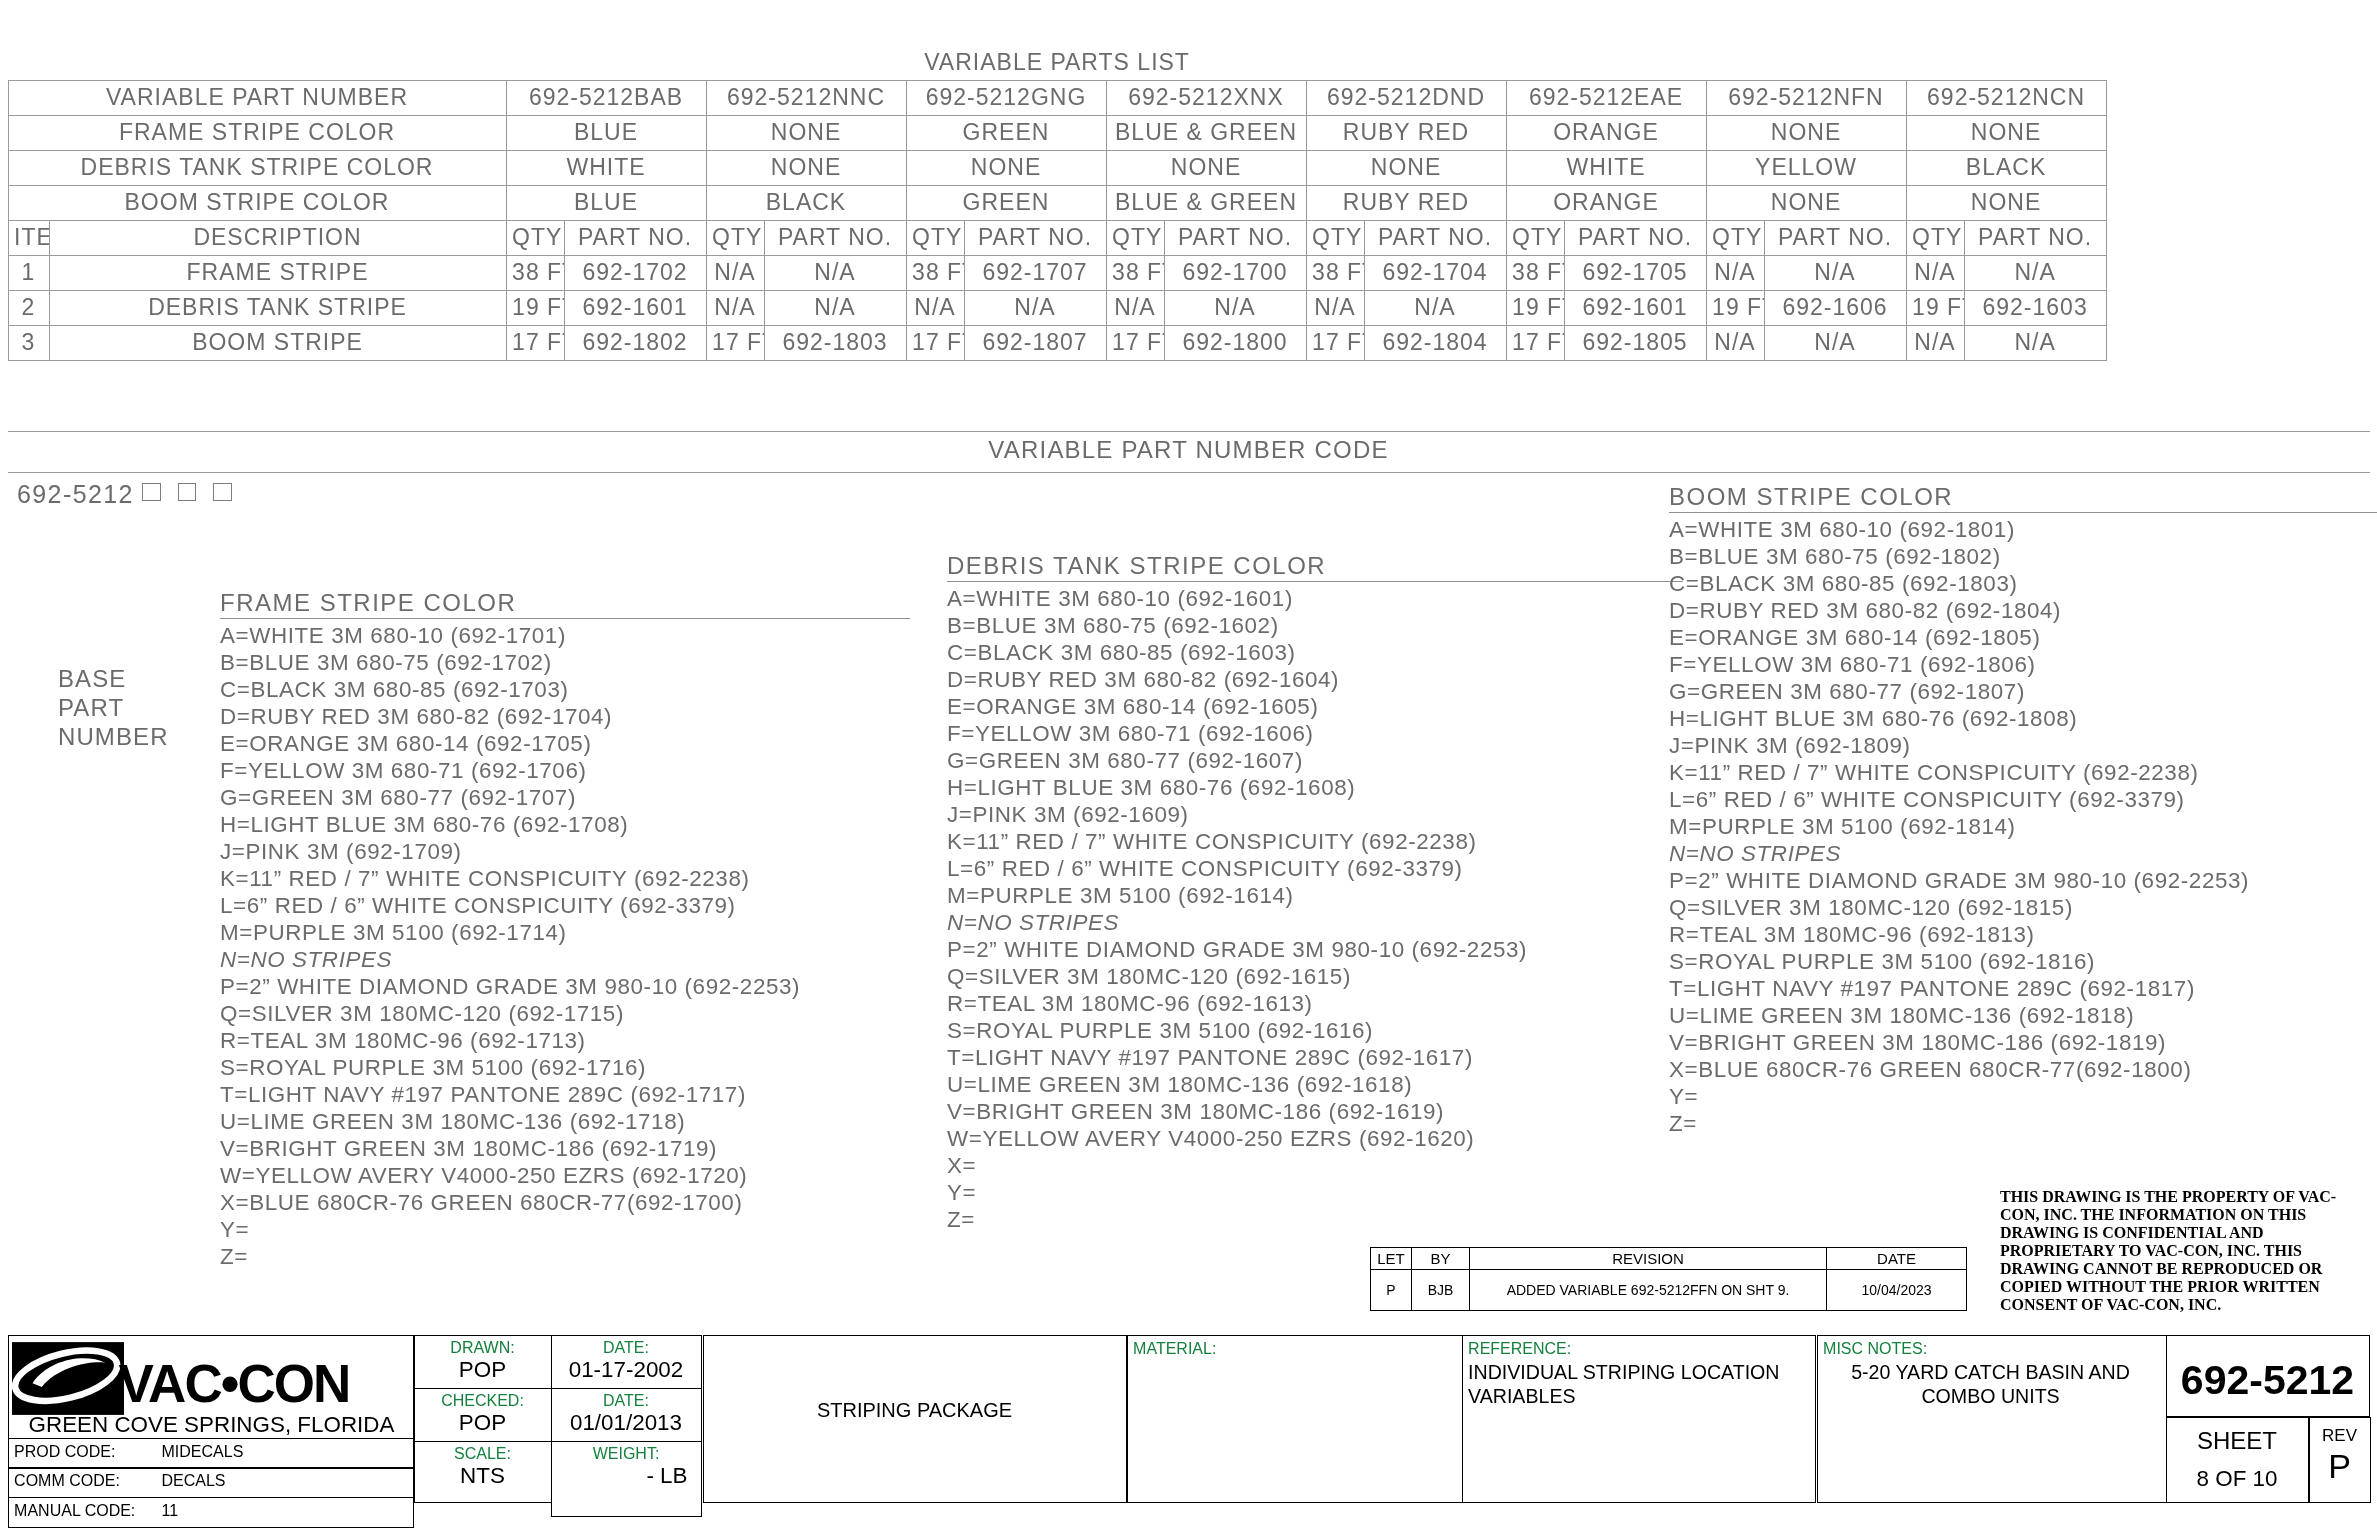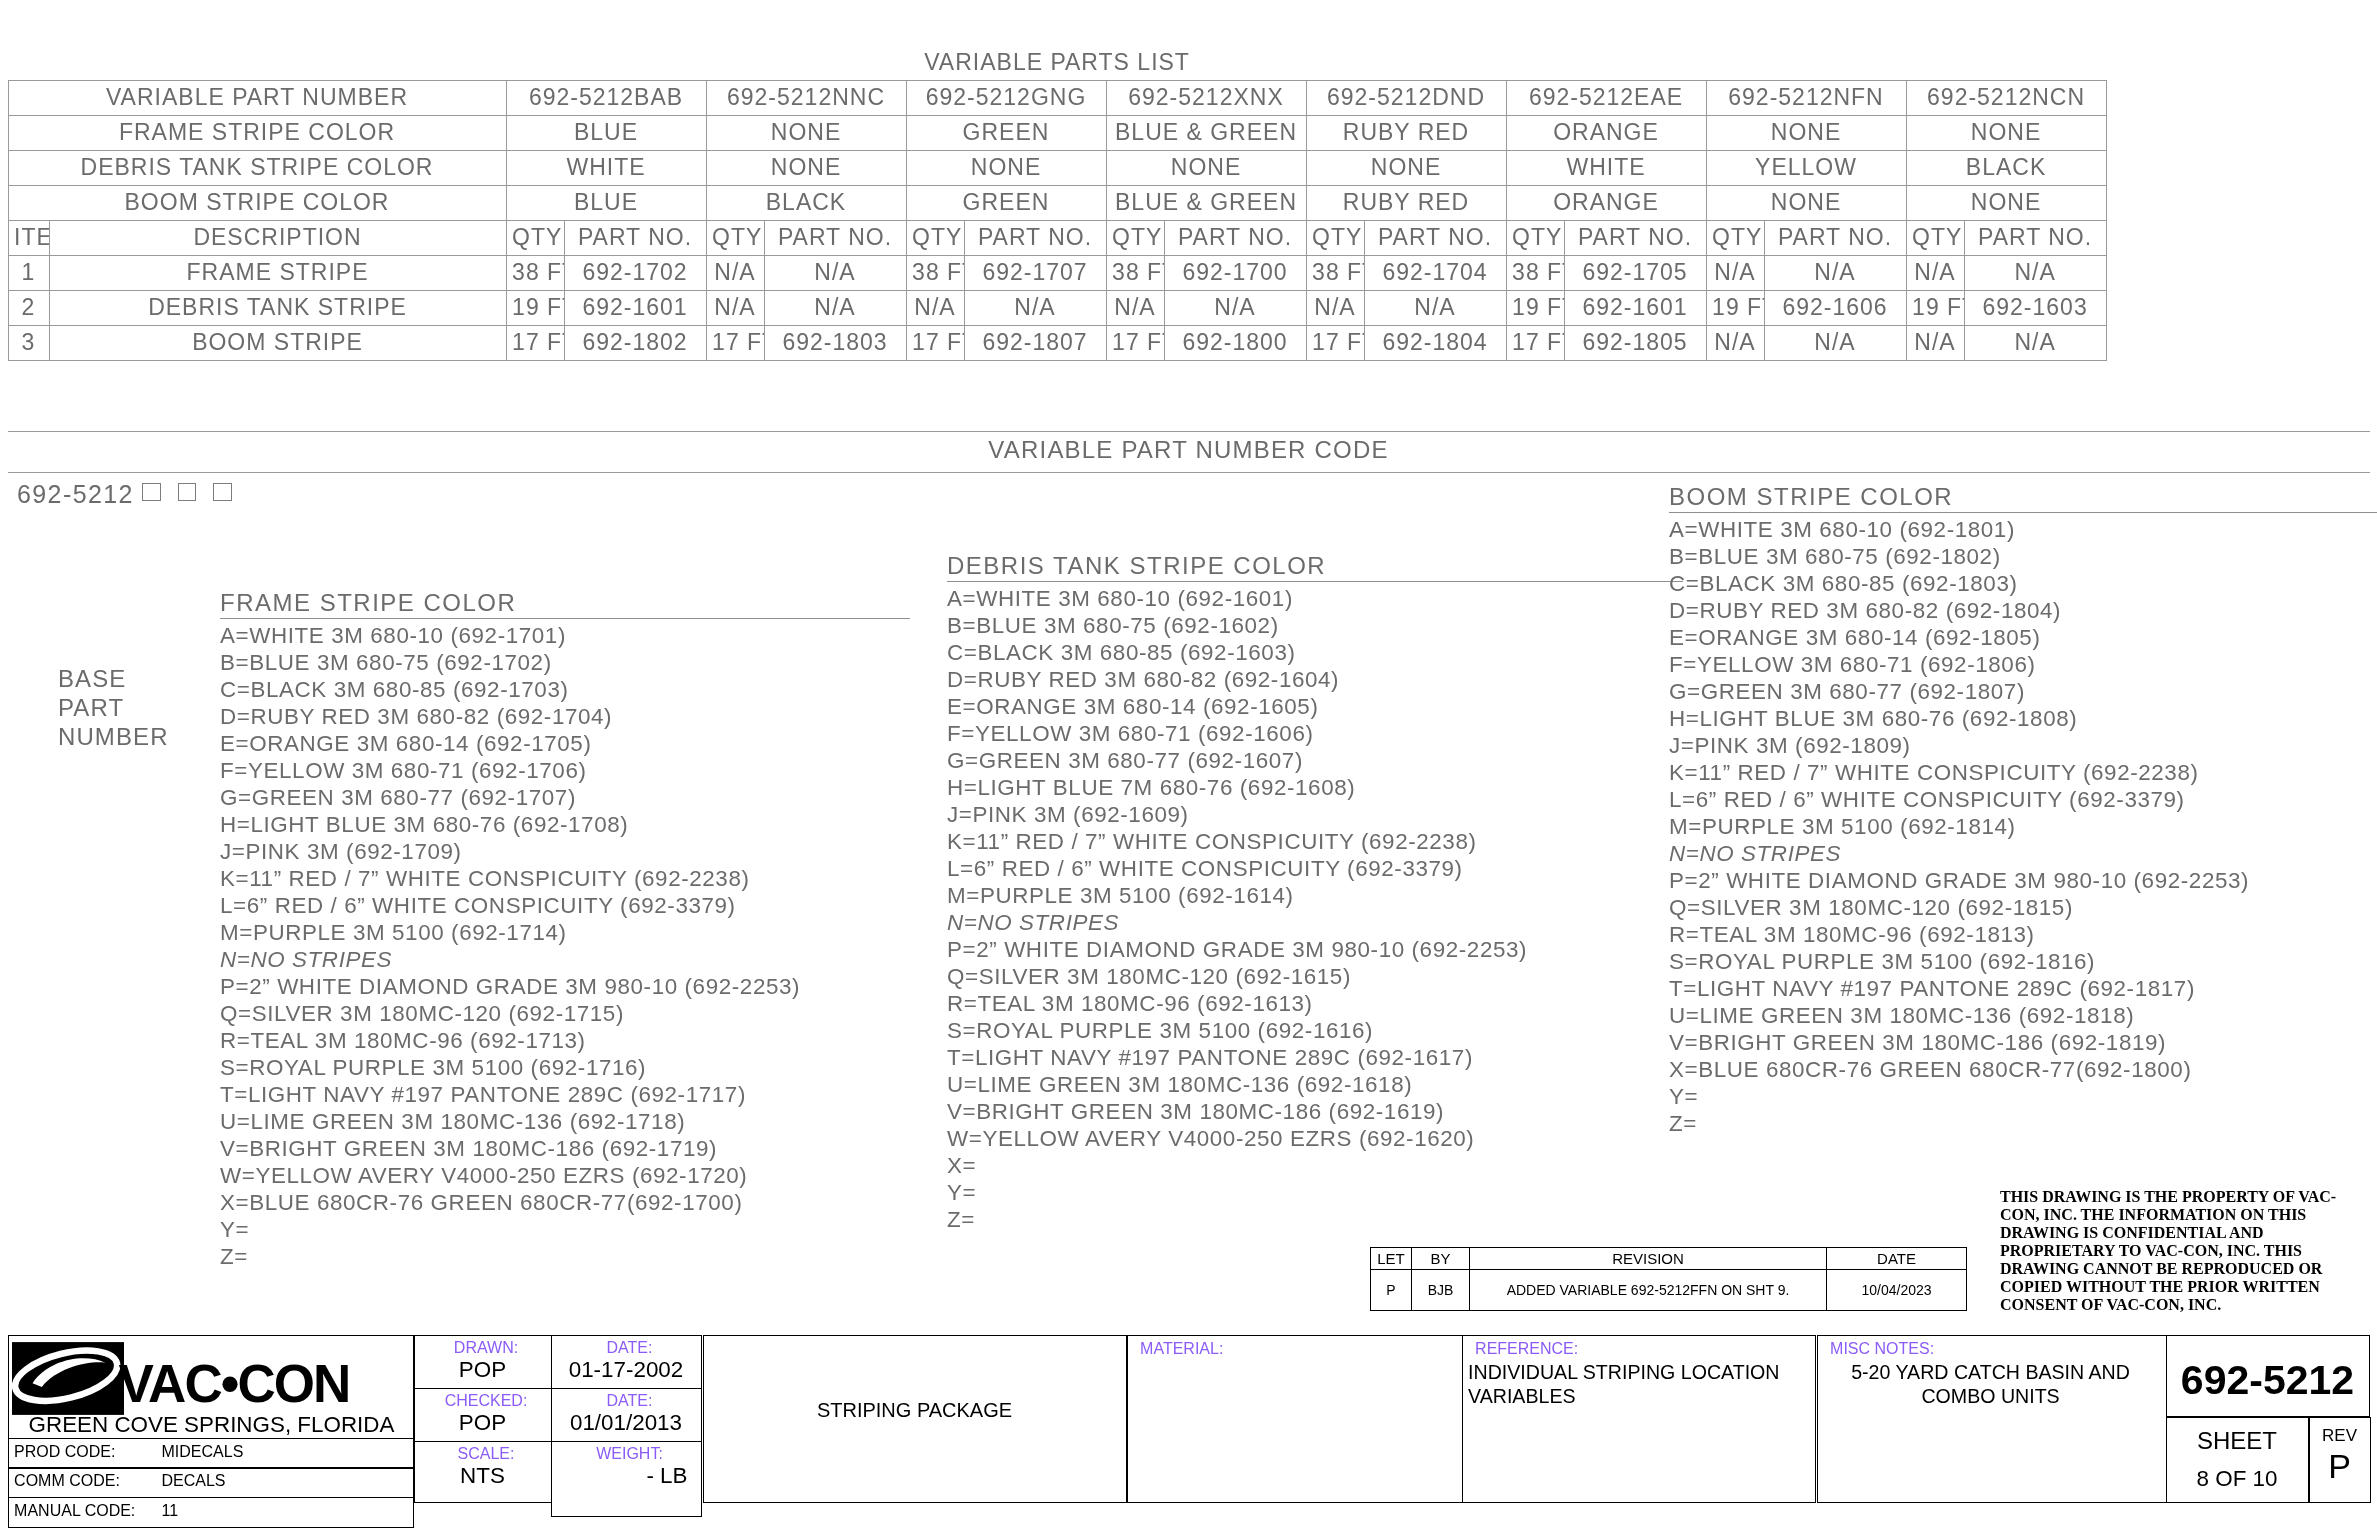--- a/index.html
+++ b/index.html
@@ -79,21 +79,21 @@
   }
   #rev-table th { height:22.4px; font-size:15px; }
   #rev-table td { height:41px; }
   .rev-let { width:41px; } .rev-by { width:58px; } .rev-date { width:140px; }
   .rev-desc { font-size:13px; }
   .rev-letval { font-size:18.6px; } .rev-byval { font-size:17.7px; }
   .rev-dateval { font-size:16px; }
   
   #title-block { position:absolute; left:7.5px; top:1335px; width:2362px; height:194px; }
   .tb-cell { position:absolute; border:0.9px solid #000; background:#fff; }
-  .tb-lbl { font-size:16px; color:#8b5cf6;padding-left:7px; }
+  .tb-lbl { font-size:16px; color:#15803d; }
   .tb-val { font-size:22.4px; color:#000; }
   .ctr { text-align:center; }
   
   #logo-area { position:absolute; left:0; top:0; width:406px; height:103px; border:0.9px solid #000; border-bottom:none; overflow:hidden; }
   #logo-text { position:absolute; left:110px; top:17px; font-family:"Liberation Sans", sans-serif; font-weight:bold; font-size:53px; letter-spacing:-1.9px; color:#000; }
   #logo-swoosh { position:absolute; left:3.7px; top:5.6px; width:112px; height:73px; }
   #logo-city { position:absolute; left:0; top:76px; width:406px; text-align:center; font-size:22.4px; font-weight:normal; color:#000; font-family:"Liberation Sans", sans-serif; }
   .code-row { position:absolute; border:0.9px solid #000; font-size:16px; color:#000; }
   .code-row .k { position:absolute; left:5.6px; top:3.7px; }
   .code-row .v { position:absolute; left:153px; top:3.7px; }
@@ -323,21 +323,21 @@
   <div class="code-head">DEBRIS  TANK  STRIPE  COLOR</div>
   <div class="code-head-rule"></div>
   <div class="code-lines">
       <div class="code-line">A=WHITE  3M  680-10  (692-1601)</div>
       <div class="code-line">B=BLUE  3M  680-75  (692-1602)</div>
       <div class="code-line">C=BLACK  3M  680-85  (692-1603)</div>
       <div class="code-line">D=RUBY  RED  3M  680-82  (692-1604)</div>
       <div class="code-line">E=ORANGE  3M  680-14  (692-1605)</div>
       <div class="code-line">F=YELLOW  3M  680-71  (692-1606)</div>
       <div class="code-line">G=GREEN  3M  680-77  (692-1607)</div>
-      <div class="code-line">H=LIGHT  BLUE  7M  680-76  (692-1608)</div>
+      <div class="code-line">H=LIGHT  BLUE  3M  680-76  (692-1608)</div>
       <div class="code-line">J=PINK  3M   (692-1609)</div>
       <div class="code-line">K=11”  RED  /  7”  WHITE  CONSPICUITY  (692-2238)</div>
       <div class="code-line">L=6”  RED  /  6”  WHITE  CONSPICUITY  (692-3379)</div>
       <div class="code-line">M=PURPLE  3M  5100   (692-1614)</div>
       <div class="code-line italic">N=NO  STRIPES</div>
       <div class="code-line">P=2”  WHITE  DIAMOND  GRADE  3M  980-10  (692-2253)</div>
       <div class="code-line">Q=SILVER  3M  180MC-120  (692-1615)</div>
       <div class="code-line">R=TEAL  3M  180MC-96  (692-1613)</div>
       <div class="code-line">S=ROYAL  PURPLE  3M  5100  (692-1616)</div>
       <div class="code-line">T=LIGHT  NAVY  #197  PANTONE  289C  (692-1617)</div>

